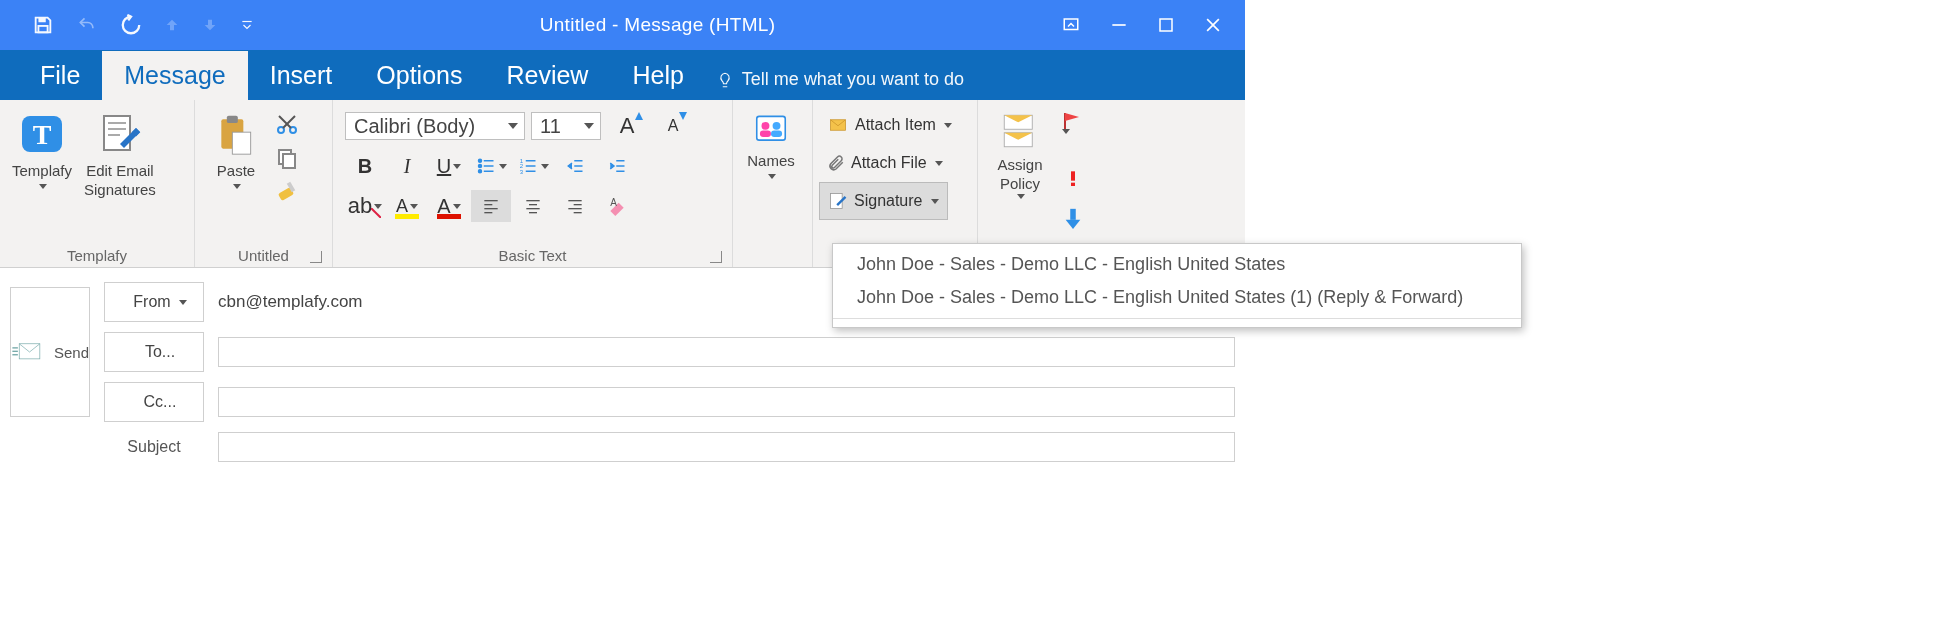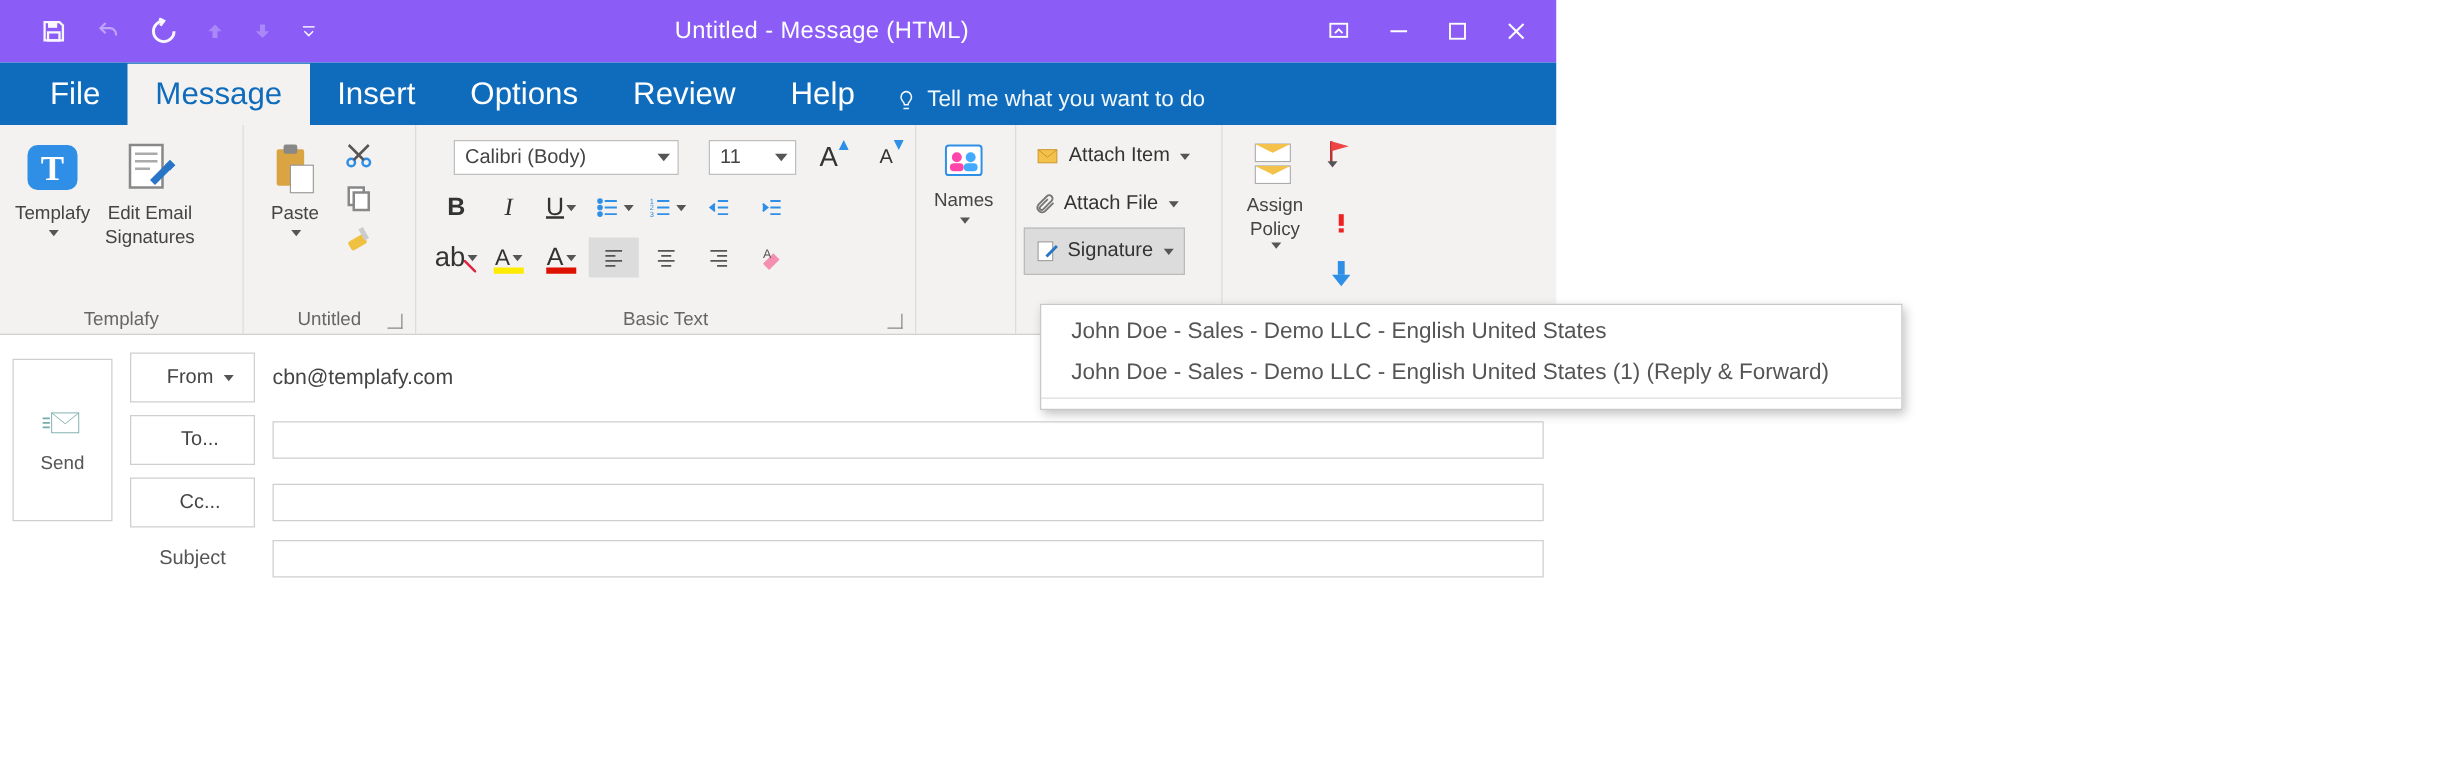--- a/index.html
+++ b/index.html
@@ -10,21 +10,21 @@
     background: #fff;
     color: #333;
     width: 1956px;
   }
   .window {
     width: 1245px;
     position: relative;
   }
   .titlebar {
     height: 50px;
-    background: #8b5cf6;
+    background: #3b82f6;
     display: flex;
     align-items: center;
     color: #fff;
   }
   .qat {
     display: flex;
     align-items: center;
     gap: 22px;
     padding-left: 32px;
   }
@@ -130,25 +130,24 @@
     gap: 6px;
     align-items: center;
   }
   .combo {
     background: #fff;
     border: 1px solid #bfbfbf;
     height: 28px;
     display: flex;
     align-items: center;
     padding: 0 6px 0 8px;
-    font-size: 16px;
+    font-size: 20px;
     color: #444;
     justify-content: space-between;
     gap: 6px;
-    margin-left: 18px;
   }
   .combo .caret {
     width:0;height:0;border-left:5px solid transparent;border-right:5px solid transparent;border-top:6px solid #555;
   }
   .btnrow {
     display:flex; gap:2px; align-items:center;
   }
   .rbtn {
     width: 40px; height: 32px;
     display:flex; align-items:center; justify-content:center;
@@ -174,21 +173,21 @@
     grid-template-columns: 80px 100px 1fr;
     column-gap: 14px;
     row-gap: 10px;
     align-items: center;
   }
   .sendbox {
     grid-row: 1 / span 3;
     grid-column: 1;
     border: 1px solid #cfcfcf;
     height: 130px;
-    display:flex; flex-direction:column; align-items:center; justify-content:center;
+    display:flex; flex-direction:row; align-items:center; justify-content:center;
     gap:10px;
     color:#555;
   }
   .fieldbtn {
     border:1px solid #cfcfcf;
     height: 40px;
     display:flex; align-items:center; justify-content:center;
     gap:6px;
     font-size:16px; color:#444;
     cursor:pointer;

